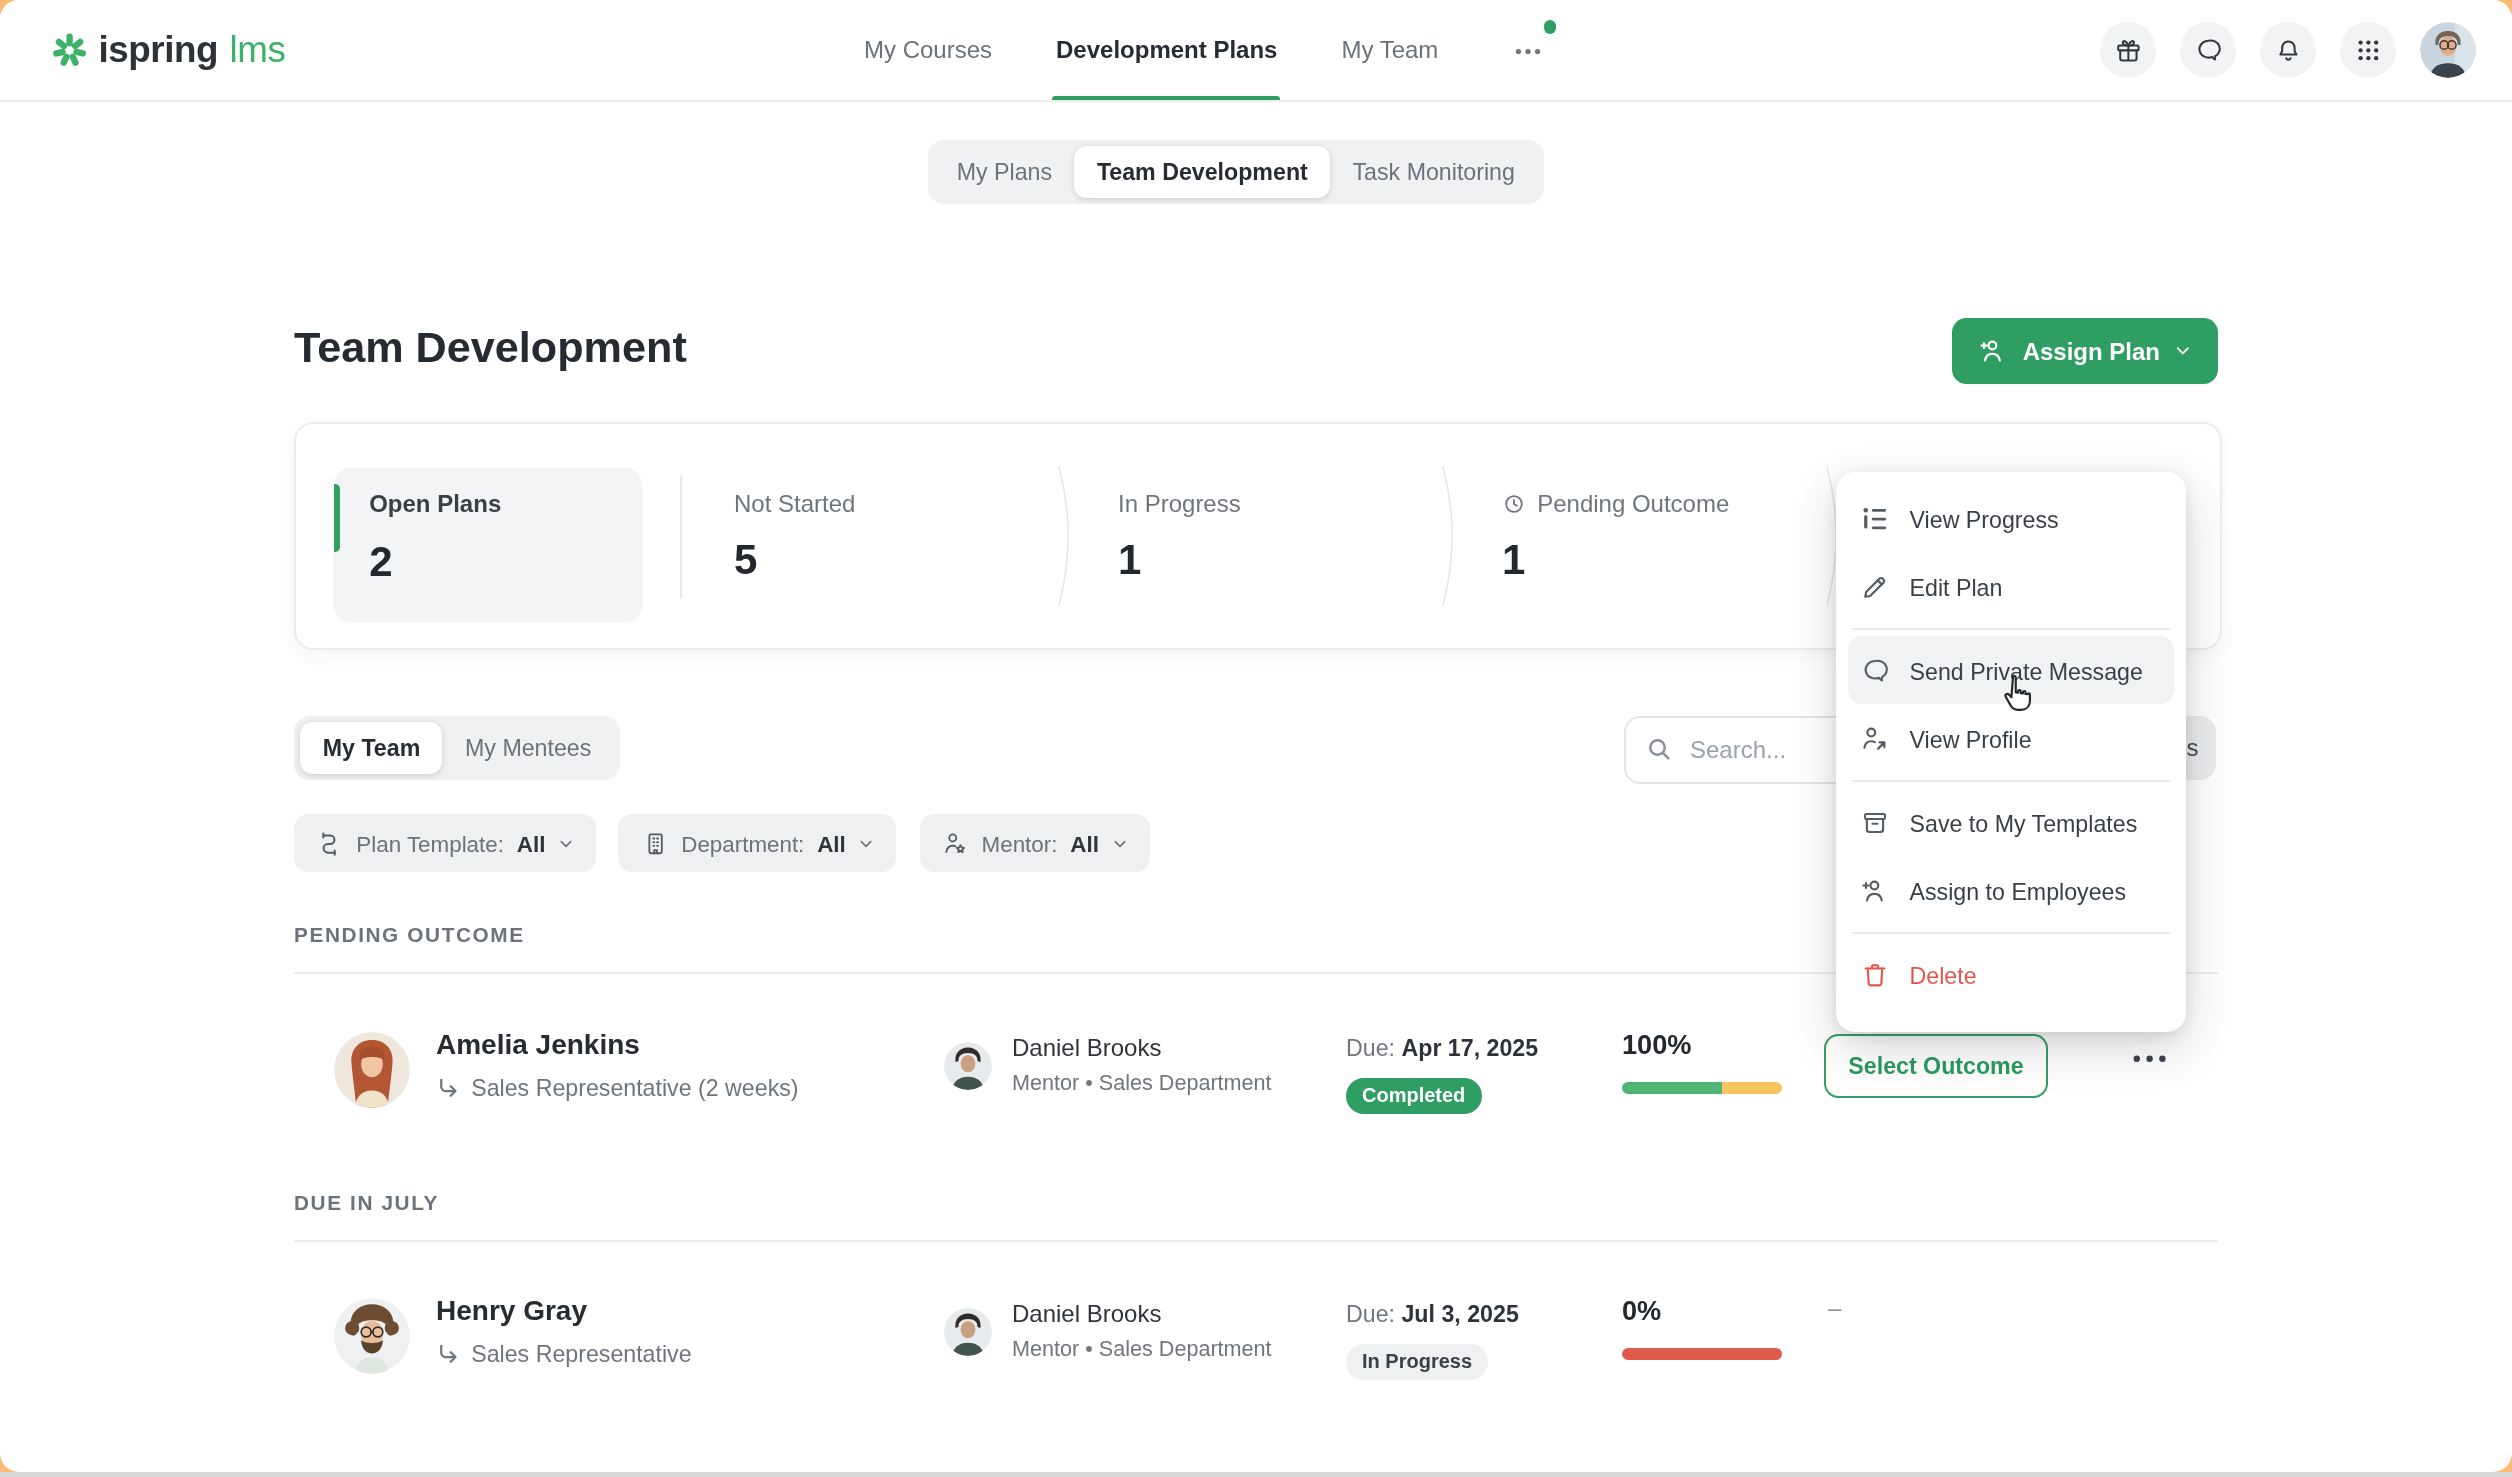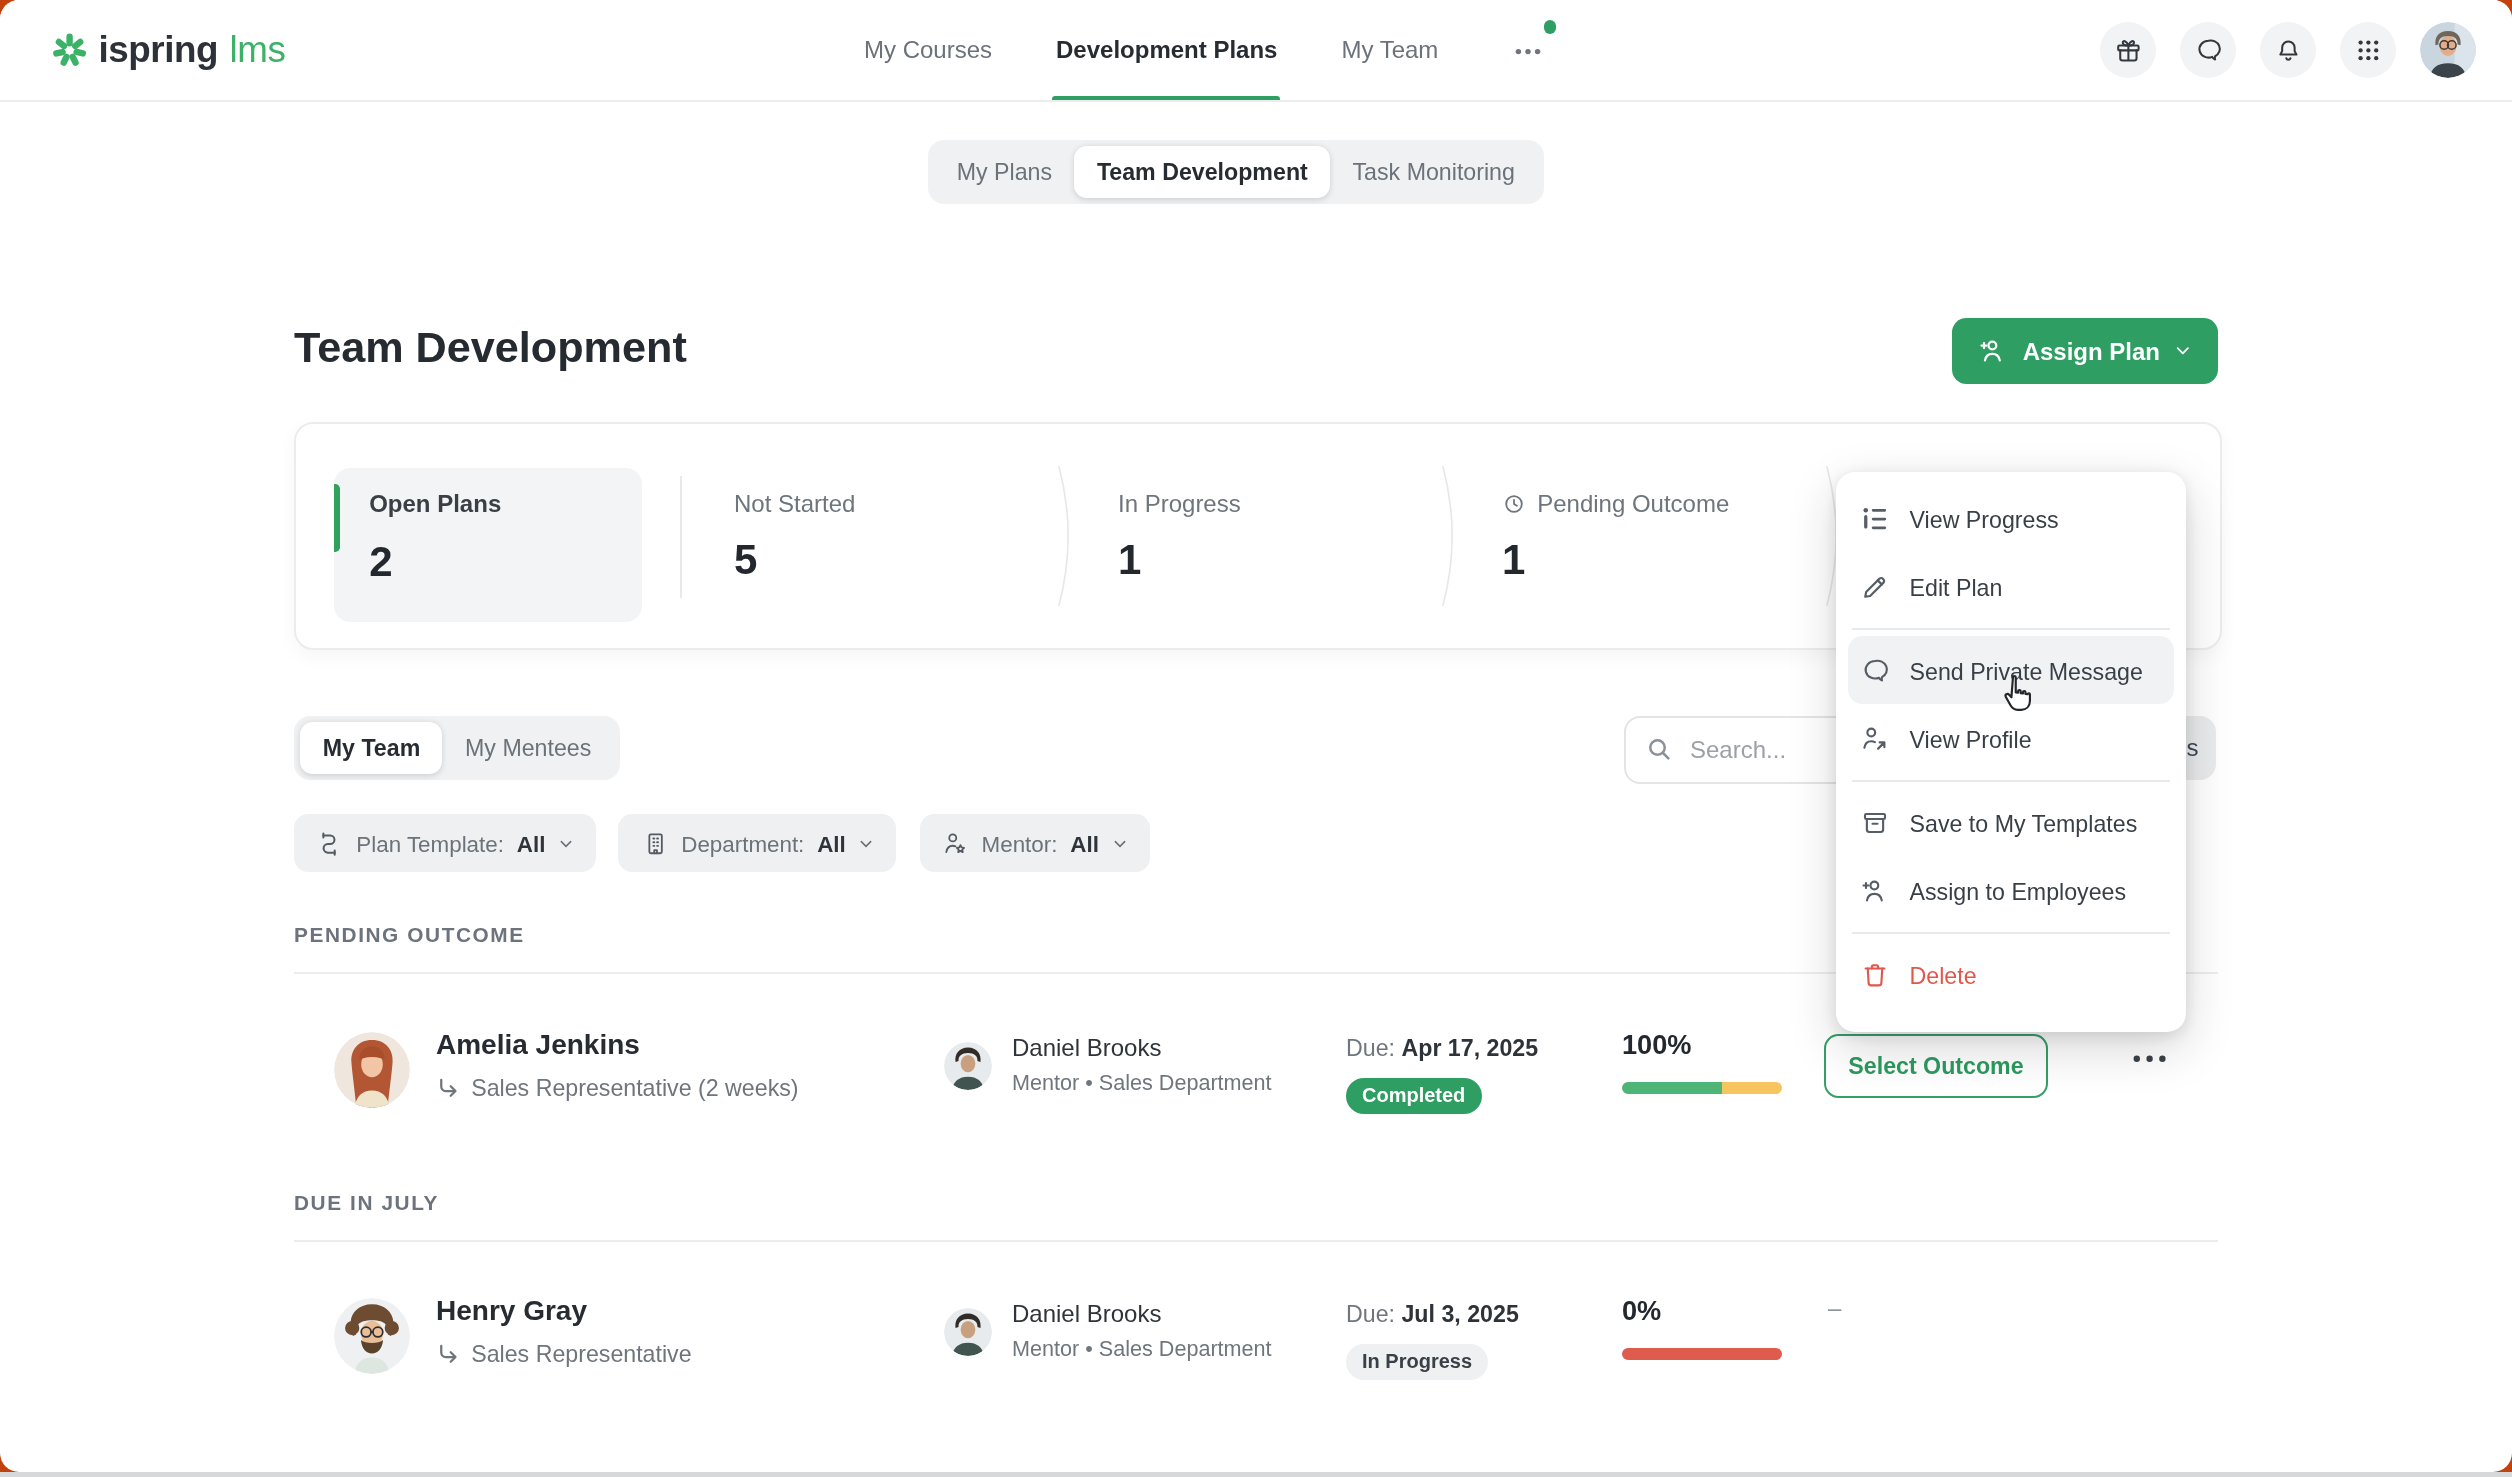--- a/index.html
+++ b/index.html
@@ -1,16 +1,16 @@
 <!DOCTYPE html>
 <html style="font-size:13px"><head>
 <meta charset="utf-8">
 <style>
   html,body{margin:0;padding:0;background:#0a0b0c;}
-  .stage{position:relative;width:2512px;height:1478px;overflow:hidden;background:#c2410c;}
+  .stage{position:relative;width:2512px;height:1478px;overflow:hidden;background:#fdba74;}
   .scaled{position:absolute;left:0;top:0;width:1256px;height:739px;transform:scale(2);transform-origin:0 0;
           font-family:"Liberation Sans","DejaVu Sans",sans-serif;color:#2a2f36;}
   .bottom-strip{position:absolute;left:0;bottom:0;width:1256px;height:3.2px;background:#d7d8d9;}
   .window{position:absolute;left:0;top:0;width:1256px;height:736px;background:#ffffff;border-radius:9.6px;overflow:hidden;}
 
   
   .header{position:absolute;left:0;top:0;width:1256px;height:50px;background:#fff;border-bottom:0.8px solid #ebecee;}
   .logo{position:absolute;left:26px;top:0;height:50px;display:flex;align-items:center;gap:5.6px;}
   .logo .brand{font-size:18.4px;font-weight:700;color:#2d3238;letter-spacing:-0.2px;}
   .logo .product{font-size:18.4px;font-weight:400;color:#3cb269;letter-spacing:-0.2px;}

